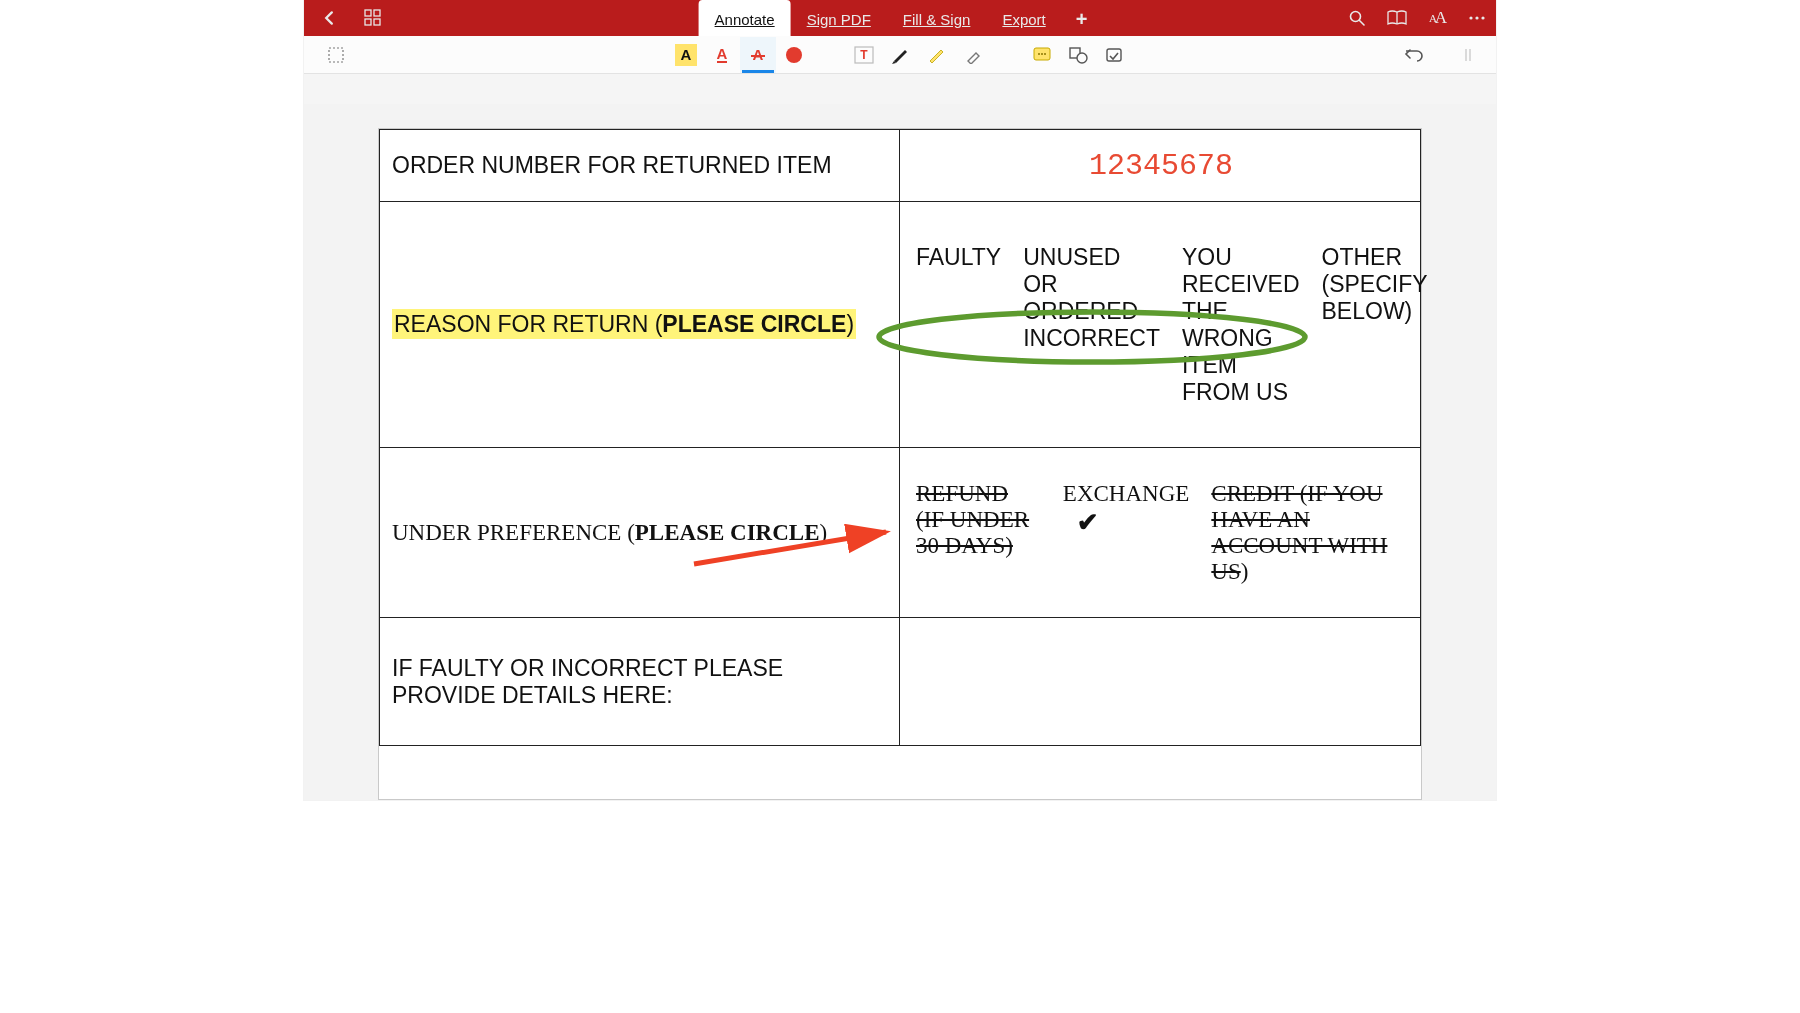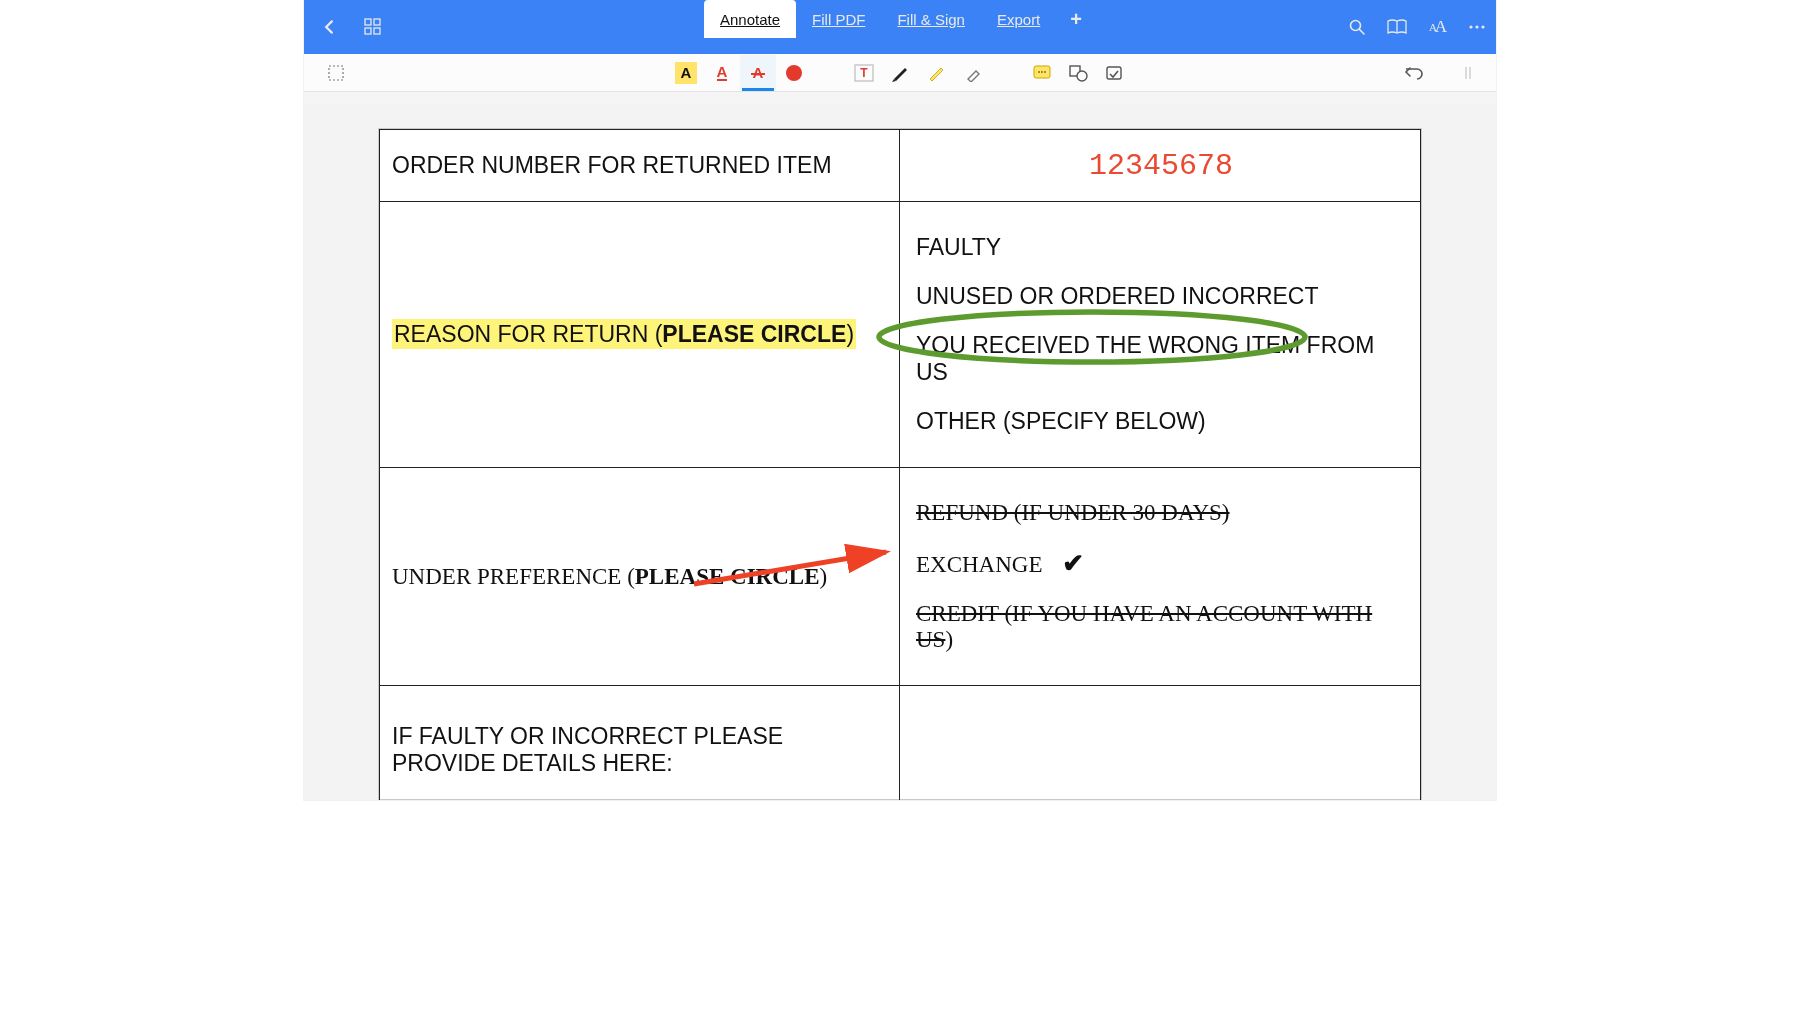--- a/index.html
+++ b/index.html
@@ -9,22 +9,22 @@
     width: 1192px;
     height: 800px;
     background: #f5f5f5;
     position: relative;
     overflow: hidden;
     box-shadow: 0 0 0 1px rgba(0,0,0,0.05);
   }
 
   
   .topbar {
-    height: 54px;
-    background: #3b82f6;
+    height: 36px;
+    background: #b91c1c;
     display: flex;
     align-items: center;
     color: #e9e9e9;
     position: relative;
   }
   .topbar .left {
     display: flex; align-items: center; gap: 22px;
     padding-left: 14px;
   }
   .topbar .right {
@@ -156,21 +156,21 @@
   .bold { font-weight: 700; }
   .hl {
     background: #fff47a;
     padding: 2px 2px;
   }
   .handval {
     color: #e84a33;
     font-size: 30px;
     font-family: Liberation Mono, monospace;
   }
-  .list { display:flex; flex-direction:column; gap: 22px; padding: 14px 0 14px 4px; }
+  .list { display:flex; gap: 22px; padding: 14px 0 14px 4px; }
   .opt { position: relative; }
   .strike { text-decoration: line-through; text-decoration-thickness: 2px; }
   .check { font-size: 26px; margin-left: 14px; font-weight:700; }
 
   
   .anno { position: absolute; pointer-events: none; }
 
   
   .textsize { font-family: serif; letter-spacing:-2px; }
   .textsize .sm{ font-size:11px; }
@@ -196,21 +196,21 @@
           <rect x="10" y="10" width="6" height="6" stroke="#e9e9e9" fill="none" stroke-width="1.3"></rect>
         </svg>
       </div>
     </div>
 
     <div class="tabs">
       <div class="tab active">
           <span>Annotate</span>
         </div>
       <div class="tab">
-          <span>Fill PDF</span>
+          <span>Sign PDF</span>
         </div>
       <div class="tab">
           <span>Fill &amp; Sign</span>
         </div>
       <div class="tab">
           <span>Export</span>
         </div>
       <div class="tab plus">
           <span>+</span>
         </div>

